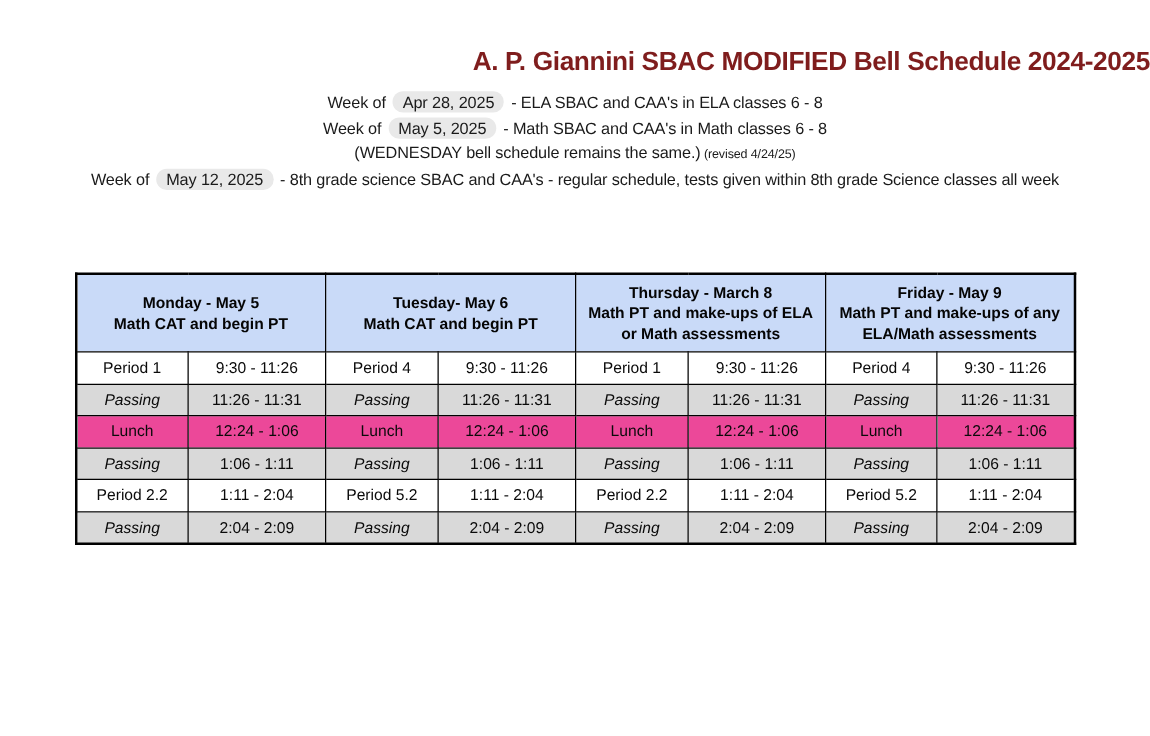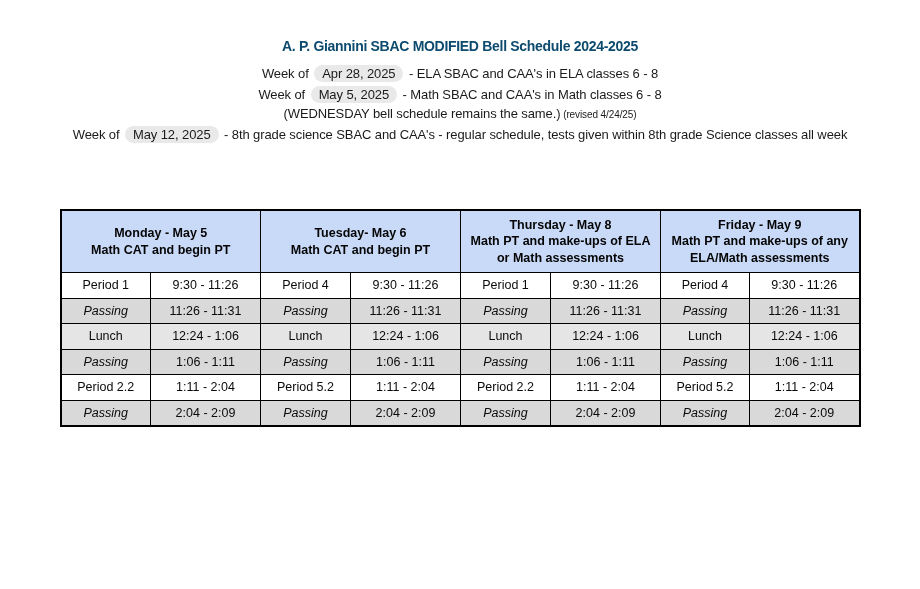--- a/index.html
+++ b/index.html
@@ -12,25 +12,25 @@
     font-family: "Liberation Sans", sans-serif;
     color: #111111;
   }
   .page {
     width: 920px;
     height: 589px;
     box-sizing: border-box;
     padding-top: 38px;
   }
   .doc-title {
-    text-align: center;
-    font-size: 14px;
+    text-align: right;
+    font-size: 21px;
     font-weight: 700;
     letter-spacing: -0.3px;
-    color: #0c4a6e;
+    color: #7f1d1d;
     margin: 0 0 9px 0;
   }
   .sub-line {
     text-align: center;
     font-size: 13px;
     line-height: 21px;
     color: #1a1a1a;
     letter-spacing: -0.1px;
     white-space: nowrap;
   }
@@ -80,21 +80,21 @@
     color: #0a0a0a;
   }
   tr.row-passing td {
     background: #d9d9d9;
   }
   tr.row-passing td.name-cell {
     font-style: italic;
     margin-left: 36px;
   }
   tr.row-lunch td {
-    background: #e5e5e5;
+    background: #ec4899;
   }
   .hdr-title, .hdr-sub { display: block; }
 </style>
 </head>
 <body>
 
 <div class="page">
 
   <h1 class="doc-title">A. P. Giannini SBAC MODIFIED Bell Schedule 2024-2025</h1>
 
@@ -122,21 +122,21 @@
         <tr>
           <th colspan="2">
             <span class="hdr-title">Monday - May 5</span>
             <span class="hdr-sub">Math CAT and begin PT</span>
           </th>
           <th colspan="2">
             <span class="hdr-title">Tuesday- May 6</span>
             <span class="hdr-sub">Math CAT and begin PT</span>
           </th>
           <th colspan="2">
-            <span class="hdr-title">Thursday - May 8</span>
+            <span class="hdr-title">Thursday - March 8</span>
             <span class="hdr-sub">Math PT and make-ups of ELA or Math assessments</span>
           </th>
           <th colspan="2">
             <span class="hdr-title">Friday - May 9</span>
             <span class="hdr-sub">Math PT and make-ups of any ELA/Math assessments</span>
           </th>
         </tr>
       </thead>
       <tbody>
           <tr class="row-white">

